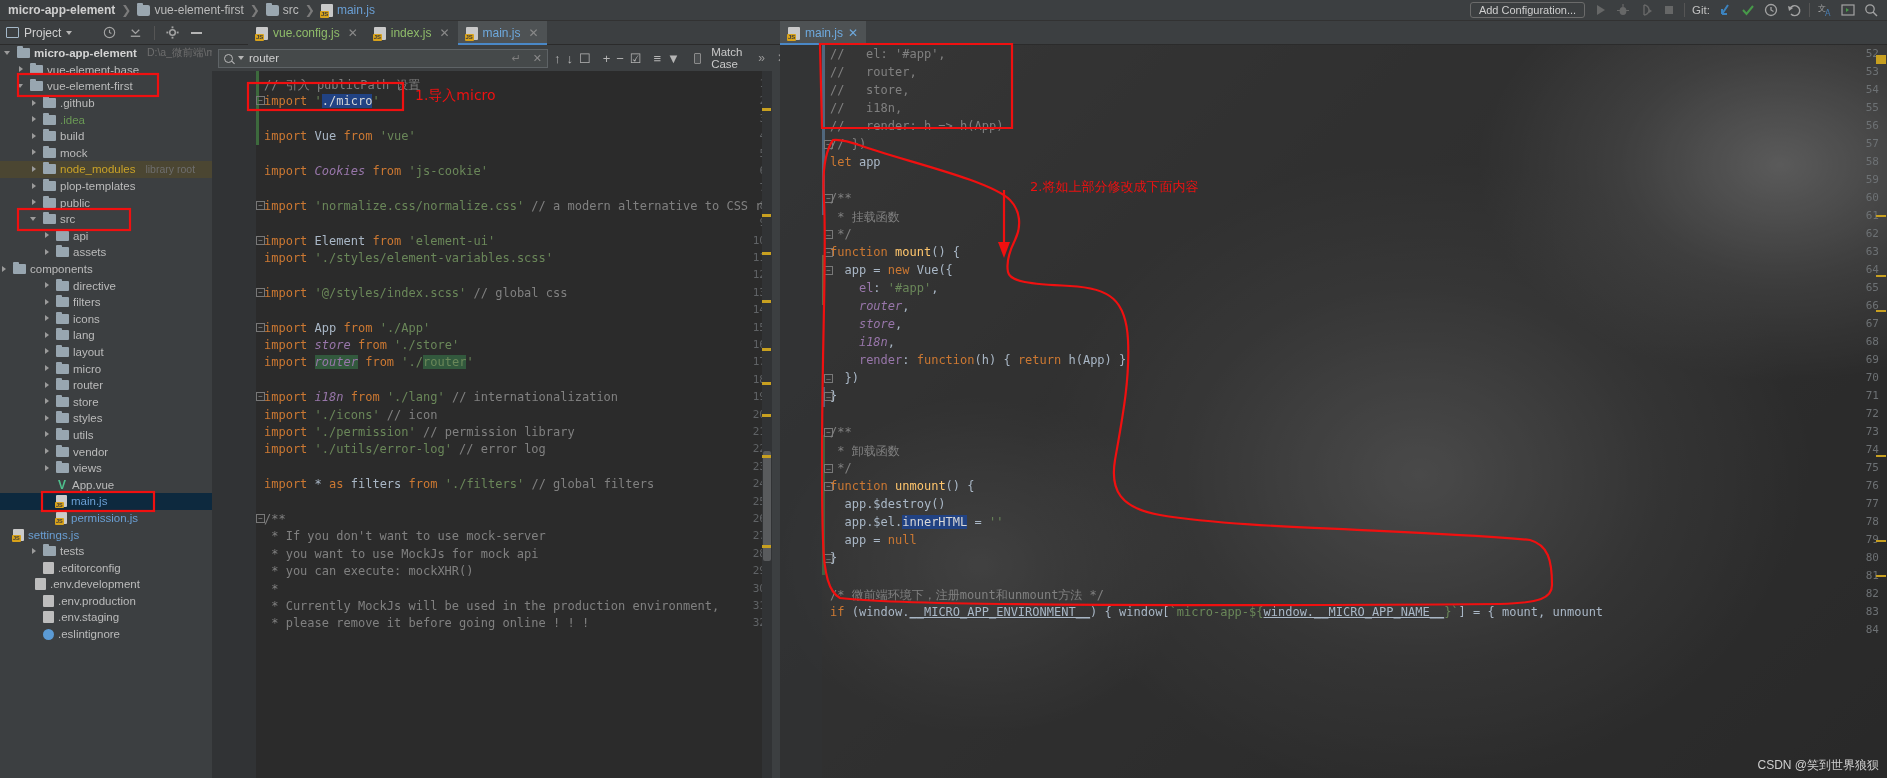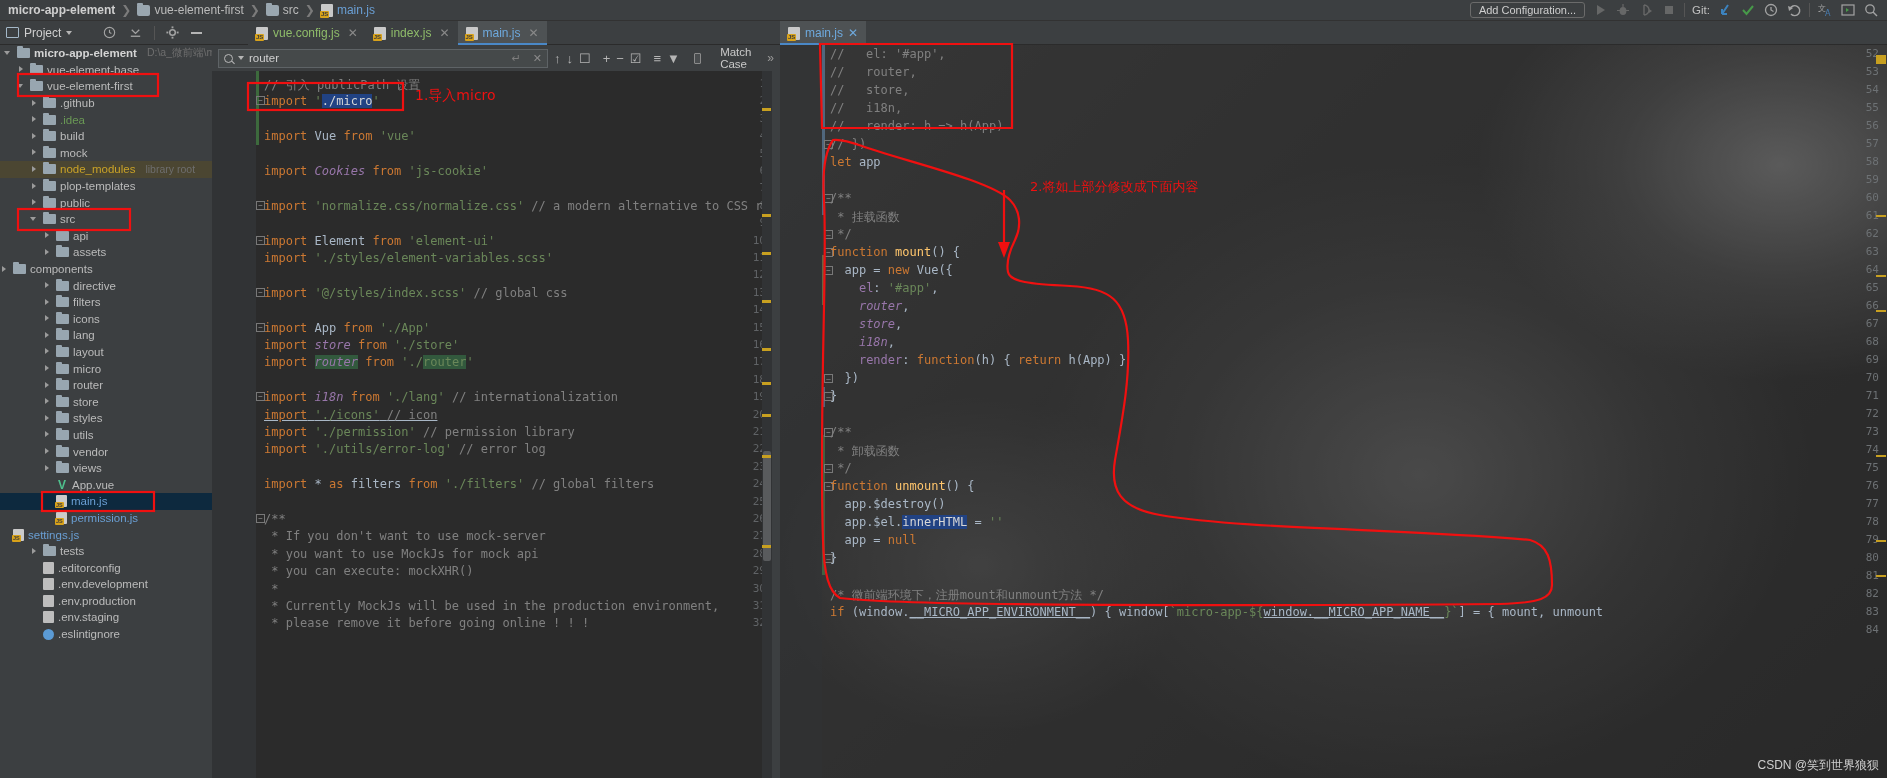--- a/index.html
+++ b/index.html
@@ -94,21 +94,21 @@
     position:absolute; left:212px; top:45px; width:560px; height:26px;
     background:#3c3f41; display:flex; align-items:center; gap:6px; padding:0 6px;
   }
   .findinput{
     flex:0 0 330px; height:19px; background:#45494a; border:1px solid #5e6366;
     display:flex;align-items:center; gap:5px; padding:0 5px; font-size:11.5px; color:#d0d0d0;
   }
   .mag{width:9px;height:9px;border:1.4px solid #b9b9b9;border-radius:50%;display:inline-block;position:relative;}
   .mag:after{content:"";position:absolute;right:-3px;bottom:-2px;width:4px;height:1.4px;background:#b9b9b9;transform:rotate(45deg);}
   .tb-ic{width:15px;height:15px;color:#b5b5b5;font-size:13px;line-height:15px;text-align:center;display:inline-block;}
-  .matchcase{display:flex;align-items:center;gap:19px;font-size:11.5px;color:#c9c9c9;}
+  .matchcase{display:flex;align-items:center;gap:10px;font-size:11.5px;color:#c9c9c9;}
   .chk{width:11px;height:11px;border:1px solid #8b8b8b;background:#4a4d4f;border-radius:1px;}
 
   
   .editor-left{
     position:absolute; left:212px; top:71px; width:560px; height:707px;
     background:#2b2b2b; overflow:hidden;
   }
   .gutter{position:absolute;left:0;top:0;width:44px;height:100%;background:#313335;}
   .lnum{position:absolute;right:6px;font-size:11px;color:#606366;font-family:"DejaVu Sans Mono",monospace;}
   .codeline{
@@ -472,21 +472,21 @@
         <div class="trow" style="padding-left: 30px;">
           <span class="arrow r"></span>
           <span class="fold"></span>
           <span class="lbl-gray">tests</span>
         </div>
         <div class="trow" style="padding-left: 30px;">
           <span class="arrow"></span>
           <span class="dotf"></span>
           <span class="lbl-gray">.editorconfig</span>
         </div>
-        <div class="trow" style="padding-left: 30px;">
+        <div class="trow" style="padding-left: 22px;">
           <span class="arrow"></span>
           <span class="dotf"></span>
           <span class="lbl-gray">.env.development</span>
         </div>
         <div class="trow" style="padding-left: 30px;">
           <span class="arrow"></span>
           <span class="dotf"></span>
           <span class="lbl-gray">.env.production</span>
         </div>
         <div class="trow" style="padding-left: 30px;">
@@ -571,21 +571,21 @@
         <div class="lnum" style="top: 267px;">16</div>
         <div class="codeline" style="top: 267px;"><span class="k">import</span> <span class="v">store</span> <span class="k">from</span> <span class="s">'./store'</span></div>
         <div class="lnum" style="top: 284.4px;">17</div>
         <div class="codeline" style="top: 284.4px;"><span class="k">import</span> <span class="v hl">router</span> <span class="k">from</span> <span class="s">'./</span><span class="s hl">router</span><span class="s">'</span></div>
         <div class="lnum" style="top: 301.8px;">18</div>
         <div class="codeline" style="top: 301.8px;"></div>
         <div class="lnum" style="top: 319.2px;">19</div>
         <div class="foldm" style="top: 321.2px;">−</div>
         <div class="codeline" style="top: 319.2px;"><span class="k">import</span> <span class="v">i18n</span> <span class="k">from</span> <span class="s">'./lang'</span> <span class="c">// internationalization</span></div>
         <div class="lnum" style="top: 336.6px;">20</div>
-        <div class="codeline" style="top: 336.6px; text-decoration: underline;"><span class="k">import</span> <span class="s">'./icons'</span> <span class="c">// icon</span></div>
+        <div class="codeline" style="top: 336.6px;"><span class="k">import</span> <span class="s">'./icons'</span> <span class="c">// icon</span></div>
         <div class="lnum" style="top: 354px;">21</div>
         <div class="codeline" style="top: 354px;"><span class="k">import</span> <span class="s">'./permission'</span> <span class="c">// permission library</span></div>
         <div class="lnum" style="top: 371.4px;">22</div>
         <div class="codeline" style="top: 371.4px;"><span class="k">import</span> <span class="s">'./utils/error-log'</span> <span class="c">// error log</span></div>
         <div class="lnum" style="top: 388.8px;">23</div>
         <div class="codeline" style="top: 388.8px;"></div>
         <div class="lnum" style="top: 406.2px;">24</div>
         <div class="codeline" style="top: 406.2px;"><span class="k">import</span> <span class="w">*</span> <span class="k">as</span> <span class="w">filters</span> <span class="k">from</span> <span class="s">'./filters'</span> <span class="c">// global filters</span></div>
         <div class="lnum" style="top: 423.6px;">25</div>
         <div class="codeline" style="top: 423.6px;"></div>

